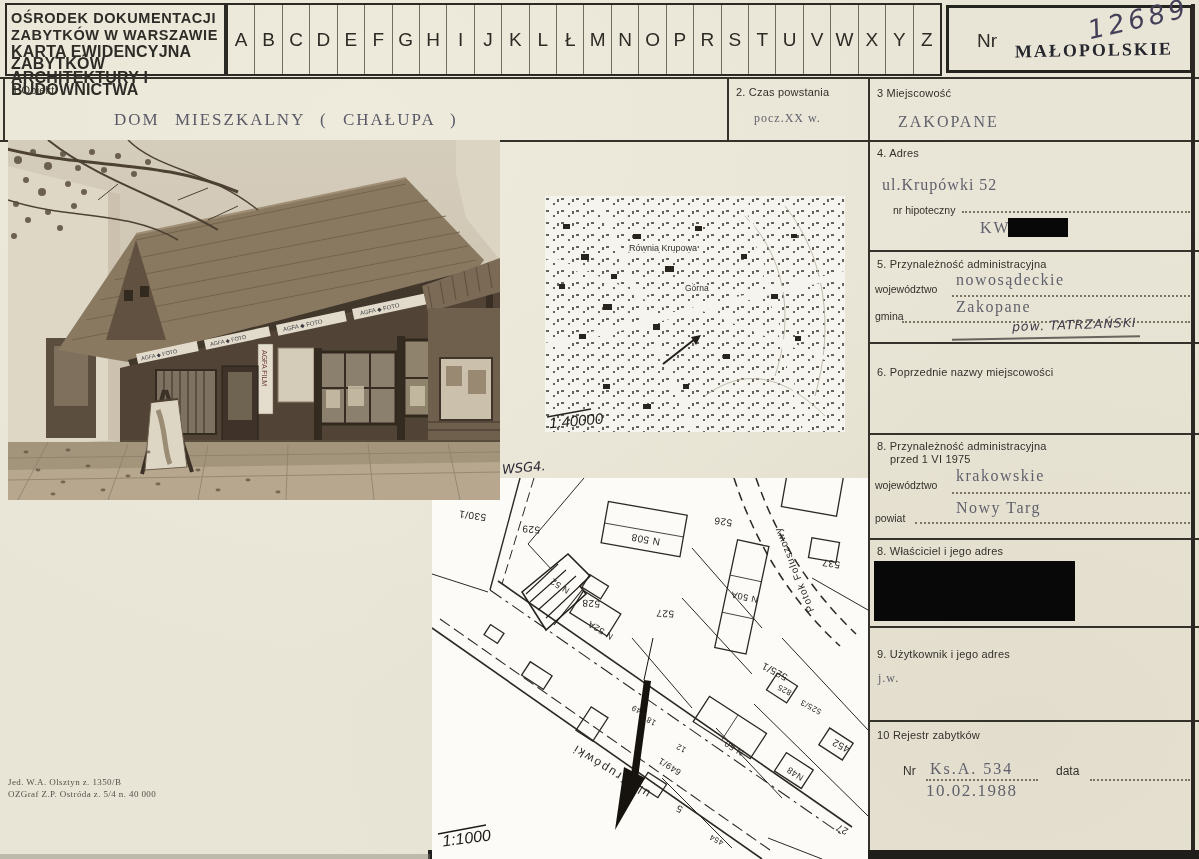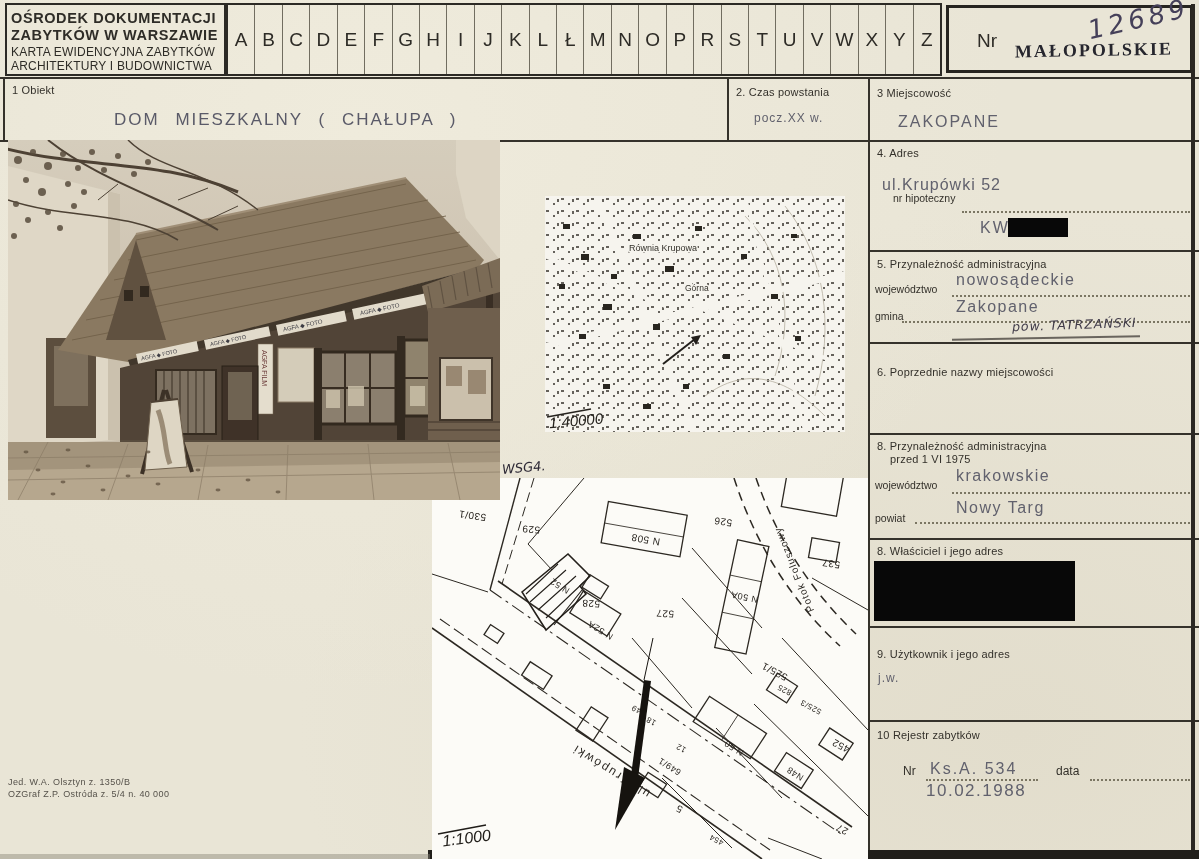--- a/index.html
+++ b/index.html
@@ -4,29 +4,29 @@
 <style>
   html,body{margin:0;padding:0}
   body{width:1199px;height:859px;position:relative;overflow:hidden;
        background:#e9e5d6;font-family:"Liberation Sans",sans-serif}
   #page{position:absolute;inset:0;
     background:radial-gradient(ellipse at 30% 15%, #efebdc 0%, rgba(0,0,0,0) 55%),
                radial-gradient(ellipse at 85% 85%, #e2ddcc 0%, rgba(0,0,0,0) 50%),#e9e5d6}
   .abs{position:absolute}
   .flabel{font-size:11px;color:#33302a;letter-spacing:.2px;white-space:nowrap}
   .fsmall{font-size:10.5px;color:#33302a;white-space:nowrap}
-  .typed{font-family:Liberation Sans, sans-serif;color:#61616d;white-space:nowrap}
+  .typed{font-family:Liberation Serif, serif;color:#61616d;white-space:nowrap}
   .hand{font-family:"DejaVu Sans",sans-serif;font-style:italic;color:#403b49;white-space:nowrap}
   .dotline{border-bottom:2px dotted #7b7663;height:2px}
   .hline{background:#35322b;height:2px}
   .vline{background:#35322b;width:2px}
   .redact{background:#080808}
   .box{border:2px solid #2c2a25;box-sizing:border-box}
   .inst1{font-size:14.5px;font-weight:700;letter-spacing:.6px;color:#2e2c27;line-height:17px}
-  .inst2{font-size:12px;font-weight:400;letter-spacing:.2px;color:#2e2c27;line-height:12px;margin-top:2px}
+  .inst2{font-size:16px;font-weight:700;letter-spacing:.2px;color:#2e2c27;line-height:12px;margin-top:2px}
   #alpha{display:flex;align-items:stretch}
   .acell{flex:1;display:flex;align-items:center;justify-content:center;
          font-size:19px;color:#2d2b26;border-right:1px solid #716d60}
   .acell:last-child{border-right:none}
   .stamp{font-family:"Liberation Serif",serif;font-weight:700;font-size:18px;
          letter-spacing:2px;color:#26262e;transform:rotate(-1deg)}
   svg text{font-family:"Liberation Sans",sans-serif}
   .maplbl{fill:#2b2722;letter-spacing:.5px}
 </style>
 </head>
@@ -94,21 +94,21 @@
   <div class="abs flabel" style="left:12px;top:84px">1  Obiekt</div>
   <div class="abs typed" style="left:114px;top:110px;font-size:17px;letter-spacing:2px;word-spacing:9px;color:#5a5a68">DOM  MIESZKALNY  ( CHAŁUPA )</div>
 
   <div class="abs flabel" style="left:736px;top:86px">2. Czas powstania</div>
   <div class="abs typed" style="left:754px;top:111px;font-size:12px;letter-spacing:1px">pocz.XX w.</div>
   <div class="abs flabel" style="left:877px;top:87px">3  Miejscowość</div>
   <div class="abs typed" style="left:898px;top:113px;font-size:16px;letter-spacing:2px">ZAKOPANE</div>
 
   <div class="abs flabel" style="left:877px;top:147px">4. Adres</div>
   <div class="abs typed" style="left:882px;top:176px;font-size:16px;letter-spacing:1px">ul.Krupówki 52</div>
-  <div class="abs fsmall" style="left:893px;top:192px">nr hipoteczny</div>
+  <div class="abs fsmall" style="left:893px;top:204px">nr hipoteczny</div>
   <div class="abs dotline" style="left:962px;top:209px;width:228px"></div>
   <div class="abs typed" style="left:980px;top:219px;font-size:16px;letter-spacing:2px">KW</div>
   <div class="abs redact" style="left:1008px;top:218px;width:60px;height:19px"></div>
 
   <div class="abs flabel" style="left:877px;top:258px">5. Przynależność administracyjna</div>
   <div class="abs fsmall" style="left:875px;top:283px">województwo</div>
   <div class="abs typed" style="left:956px;top:271px;font-size:16px;letter-spacing:1.5px">nowosądeckie</div>
   <div class="abs dotline" style="left:952px;top:293px;width:238px"></div>
   <div class="abs typed" style="left:956px;top:298px;font-size:16px;letter-spacing:1.5px">Zakopane</div>
   <div class="abs fsmall" style="left:875px;top:310px">gmina</div>

